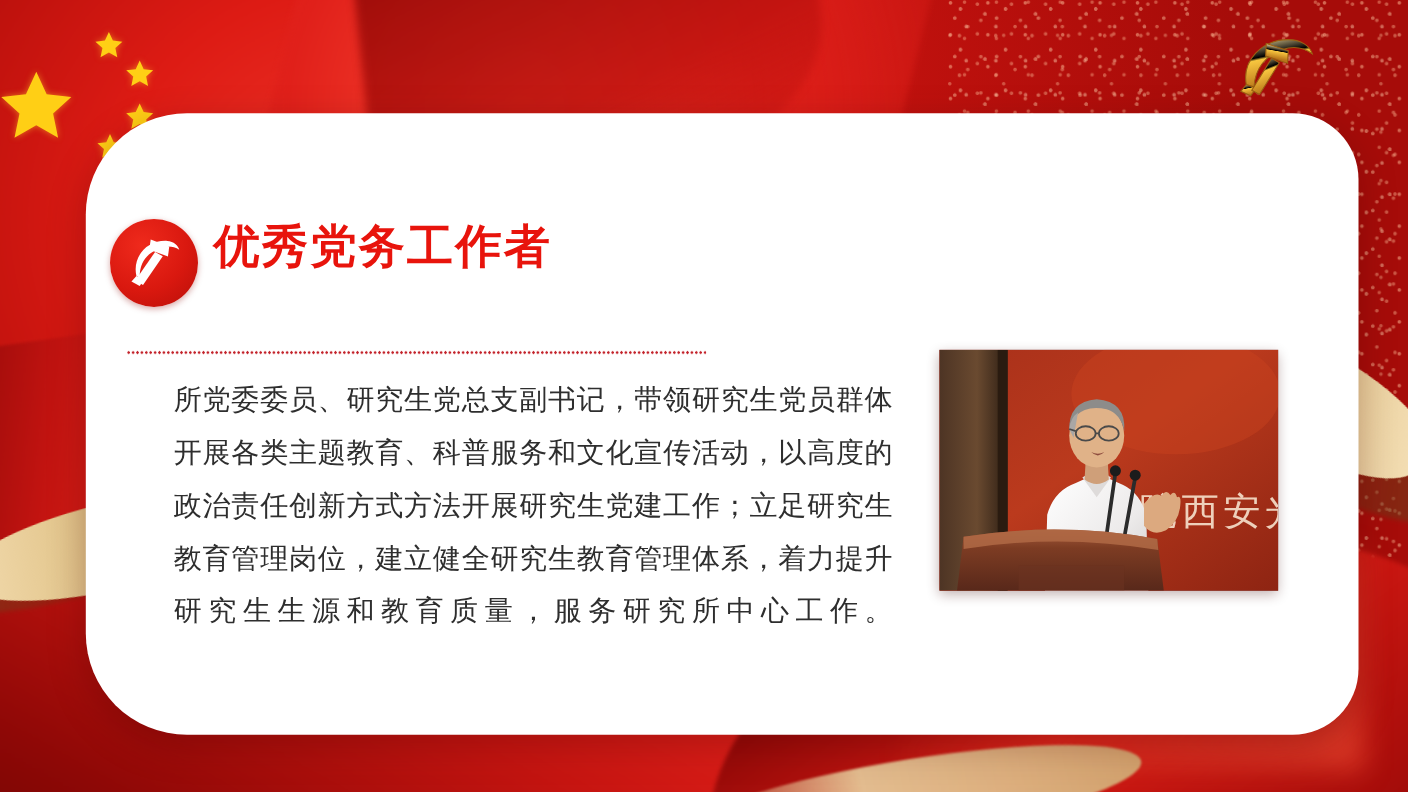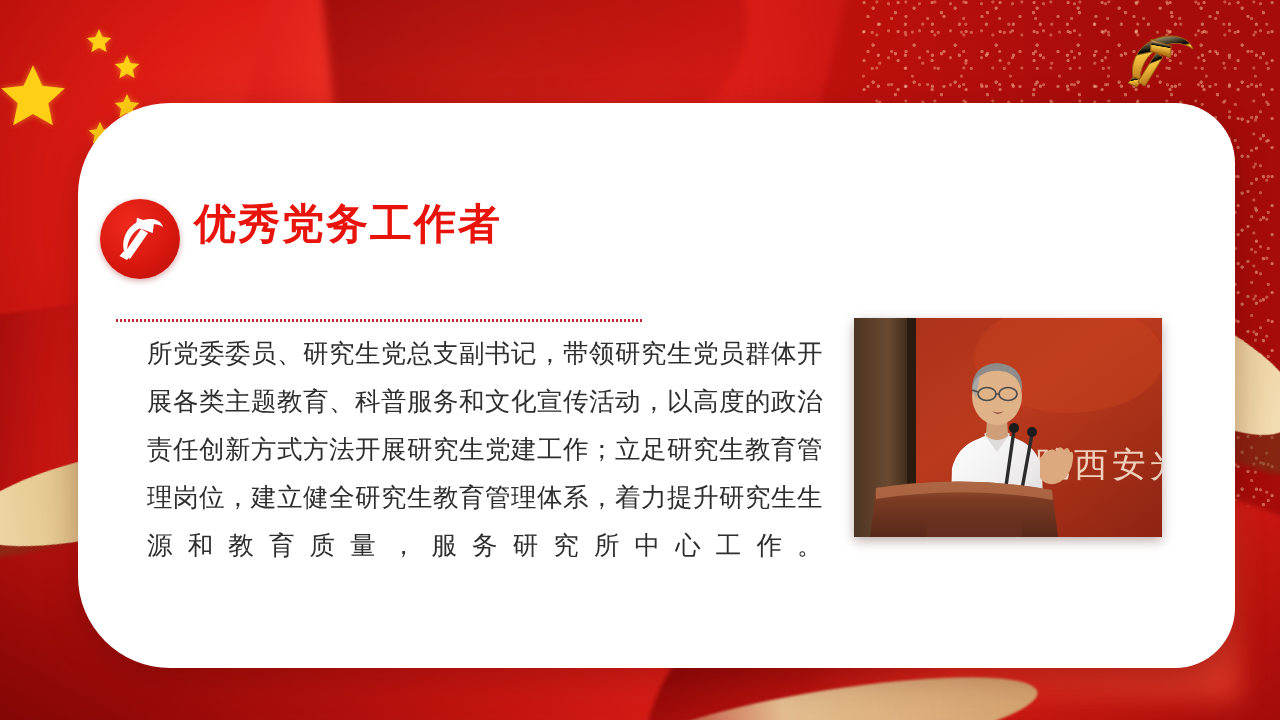--- a/index.html
+++ b/index.html
@@ -144,21 +144,21 @@
   }
 
   
   .bodytext{
     position:absolute;left:147px;top:329px;width:676px;
     font-family:"DejaVu Sans","Liberation Sans",sans-serif;
     font-size:25.5px;line-height:48px;color:#2e2e2e;
     letter-spacing:.5px;
     text-align:justify;text-align-last:justify;
   }
-  .bodytext p{margin:0;}
+  .bodytext p{margin:11px;}
 
   
   .photo{
     position:absolute;left:854px;top:318px;width:308px;height:219px;
     box-shadow:0 4px 11px rgba(60,10,5,.33);
     overflow:hidden;background:#7a1a10;
   }
   .photo svg{display:block;width:308px;height:219px;}
 </style>
 </head>

